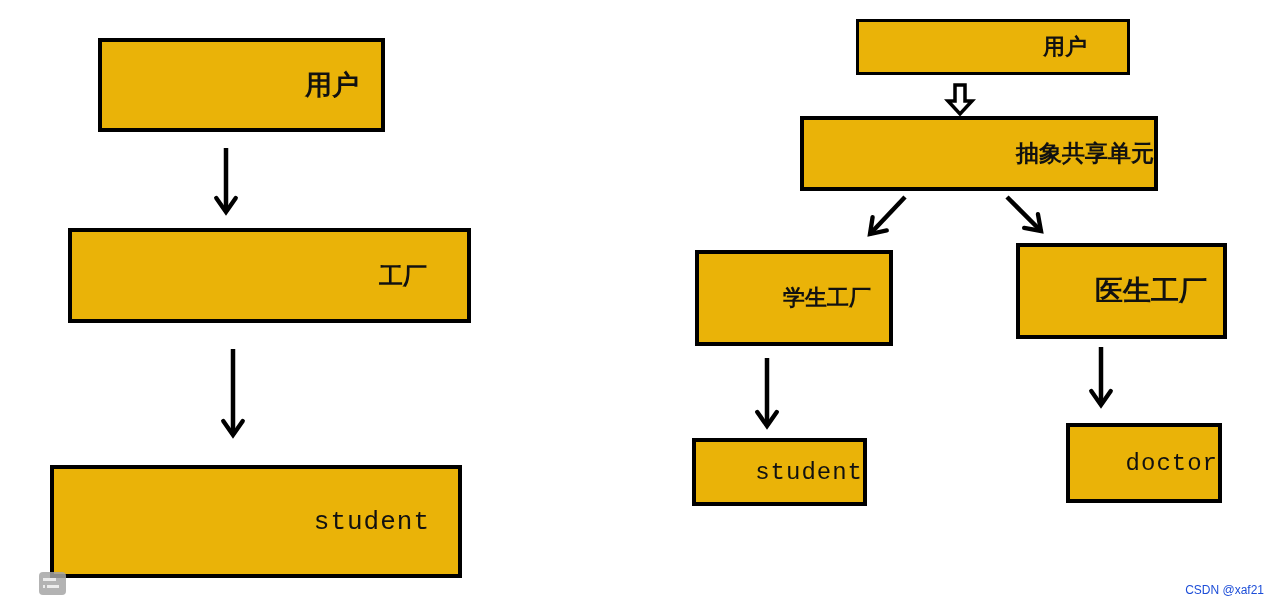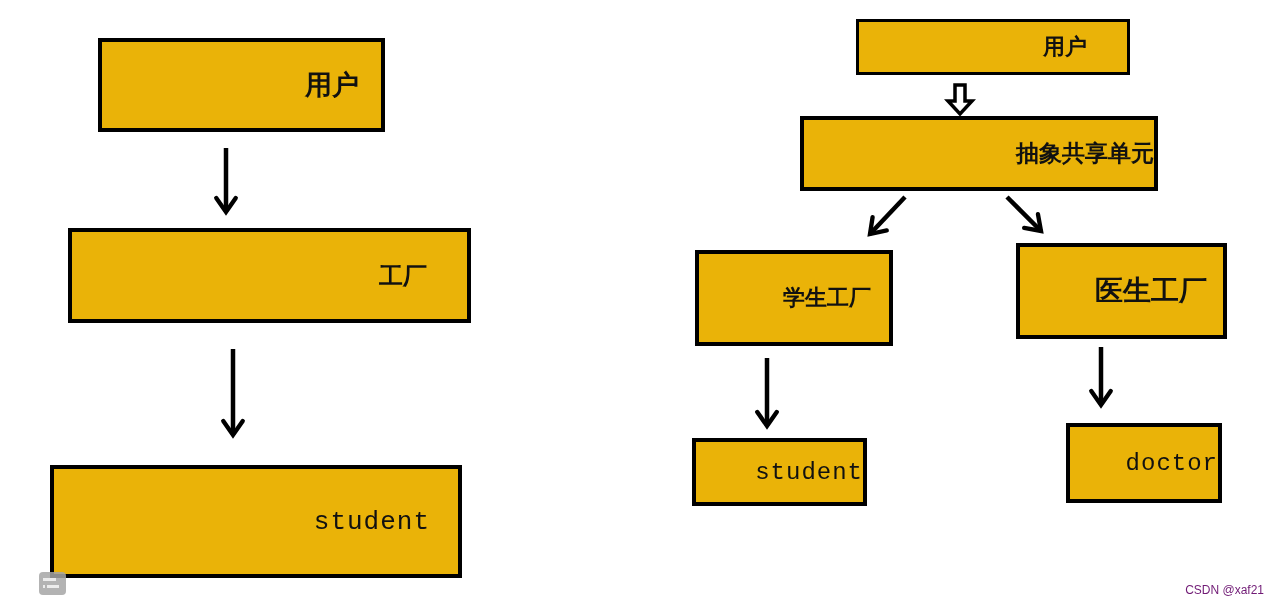--- a/index.html
+++ b/index.html
@@ -94,21 +94,21 @@
     left: 4px; top: 13px;
     width: 2px; height: 3px;
     background: #e9e9e9;
   }
   .watermark {
     position: absolute;
     right: 9px;
     bottom: 6px;
     font-family: "Liberation Sans", sans-serif;
     font-size: 12px;
-    color: #701a75;
+    color: #1d4ed8;
   }
 </style>
 </head>
 <body>
 
 <div id="canvas">
 
   <svg id="arrow-layer" viewBox="0 0 1273 603" xmlns="http://www.w3.org/2000/svg">
     <defs>
       <marker id="vhead" viewBox="-16 -12 20 24" refX="0" refY="0" markerWidth="32" markerHeight="26" markerUnits="userSpaceOnUse" orient="auto">

